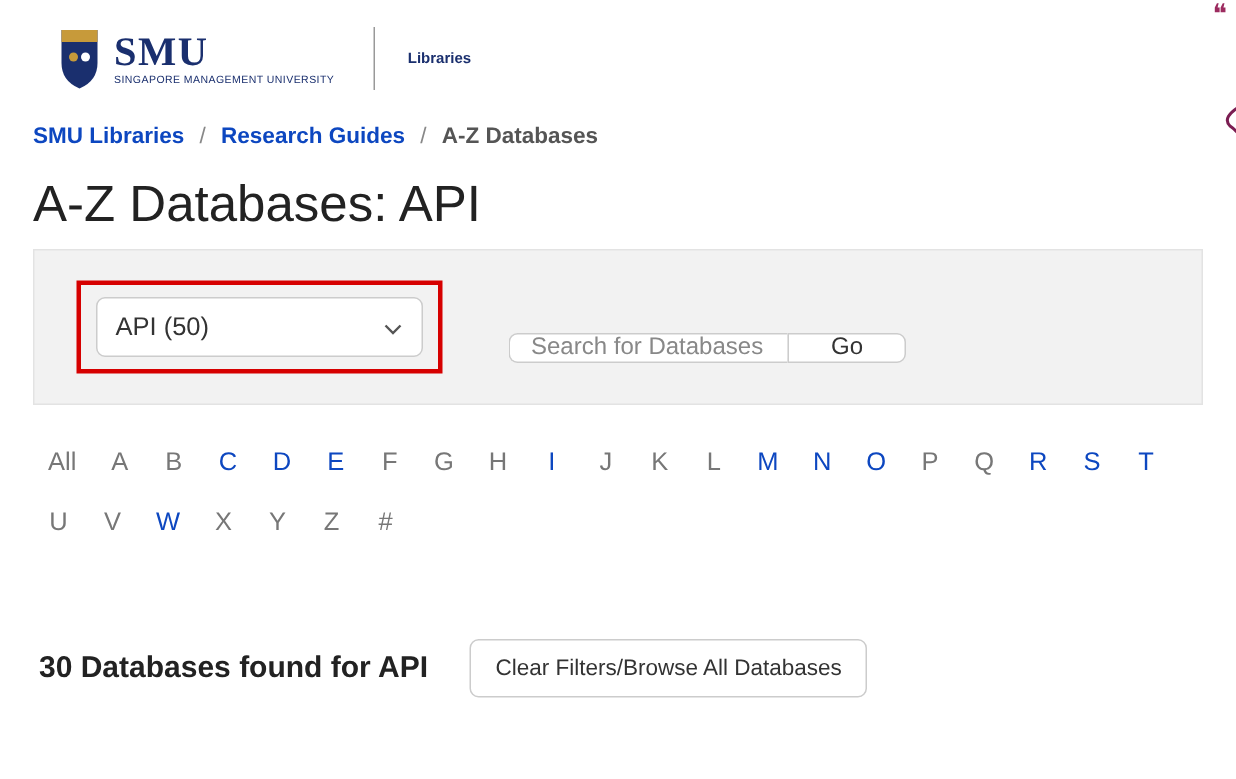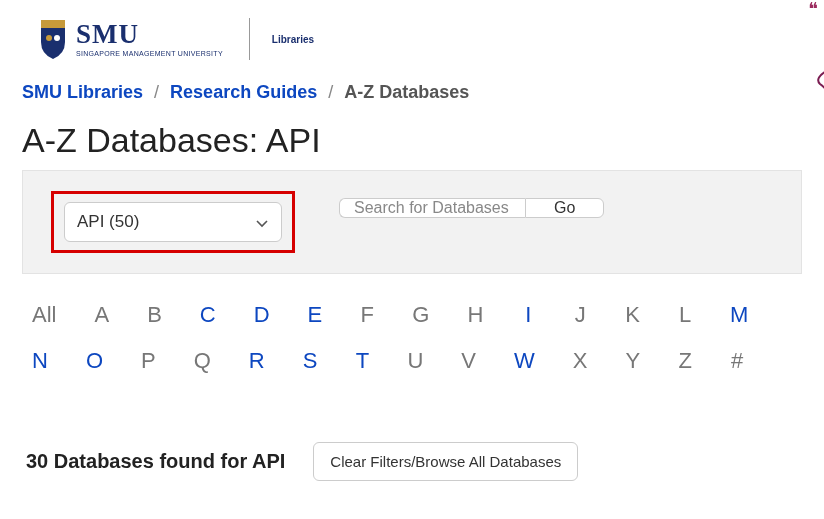--- a/index.html
+++ b/index.html
@@ -41,21 +41,21 @@
       height: 42px;
       background: #999;
       margin: 0 6px 0 10px;
     }
     .libraries-label {
       color: #1a2f6e;
       font-weight: 700;
       font-size: 10px;
     }
     .breadcrumb {
-      font-size: 18px;
+      font-size: 15px;
       padding: 4px 0 10px 0;
     }
     .breadcrumb a {
       color: #0d47c0;
       text-decoration: none;
       font-weight: 600;
     }
     .breadcrumb .sep { color: #888; margin: 0 6px; }
     .breadcrumb .current { color: #555; font-weight: 600; }
     h1.page-title {
@@ -96,21 +96,21 @@
       font-size: 17px;
       color: #333;
       cursor: pointer;
     }
     .chevron {
       margin-left: auto;
       width: 14px; height: 14px;
     }
     .search-group {
       display: flex;
-      align-items: flex-start;
+      align-items: flex-end;
       height: 48px;
     }
     .search-input {
       width: 186px;
       border: 1px solid #ccc;
       border-right: none;
       border-radius: 6px 0 0 6px;
       padding: 0 14px;
       font-size: 16px;
       color: #666;
@@ -122,23 +122,23 @@
       background: #fff;
       border-radius: 0 6px 6px 0;
       padding: 0 28px;
       font-size: 16px;
       color: #333;
       cursor: pointer;
     }
     .alpha {
       display: flex;
       flex-wrap: wrap;
-      gap: 20px 38px;
+      gap: 20px 22px;
       padding: 0 10px 24px 10px;
-      font-size: 22px;
+      font-size: 17px;
     }
     .alpha a, .alpha span {
       text-decoration: none;
       min-width: 14px;
       text-align: center;
     }
     .alpha .active { color: #0d47c0; cursor: pointer; }
     .alpha .inactive { color: #777; }
     .results-row {
       display: flex;

